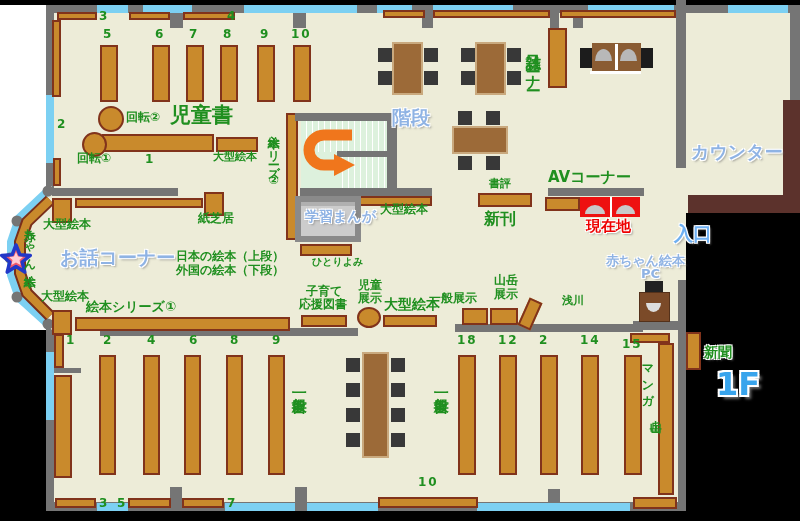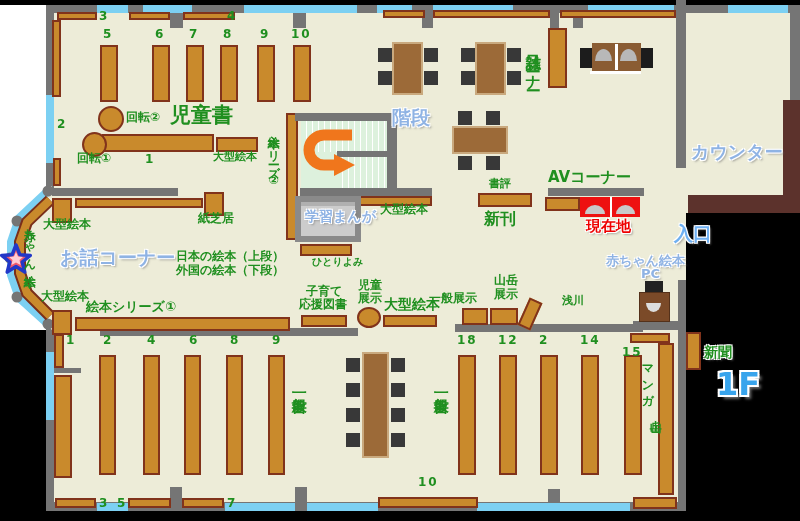--- a/index.html
+++ b/index.html
@@ -247,21 +247,21 @@
   <div class="g" style="left:66px;top:334px;">1</div>
   <div class="g" style="left:103px;top:334px;">2</div>
   <div class="g" style="left:147px;top:334px;">4</div>
   <div class="g" style="left:189px;top:334px;">6</div>
   <div class="g" style="left:230px;top:334px;">8</div>
   <div class="g" style="left:272px;top:334px;">9</div>
   <div class="g" style="left:457px;top:334px;letter-spacing:2px;">18</div>
   <div class="g" style="left:498px;top:334px;letter-spacing:2px;">12</div>
   <div class="g" style="left:539px;top:334px;letter-spacing:2px;">2</div>
   <div class="g" style="left:580px;top:334px;letter-spacing:2px;">14</div>
-  <div class="g" style="left:622px;top:346px;letter-spacing:2px;">15</div>
+  <div class="g" style="left:622px;top:338px;letter-spacing:2px;">15</div>
   <div class="g v" style="left:290px;top:385px;height:60px;font-size:15px;">一般書</div>
   <div class="g v" style="left:432px;top:385px;height:60px;font-size:15px;">一般書</div>
   <div class="g v" style="left:640px;top:357px;height:40px;">マンガ</div>
   <div class="g v" style="left:648px;top:410px;height:30px;">山岳</div>
   <div class="g" style="left:418px;top:476px;letter-spacing:2px;">10</div>
   <div class="g" style="left:99px;top:497px;">3</div>
   <div class="g" style="left:117px;top:497px;">5</div>
   <div class="g" style="left:227px;top:497px;">7</div>
   <div class="g otl" style="left:704px;top:344px;font-size:14px;">新聞</div>
 

